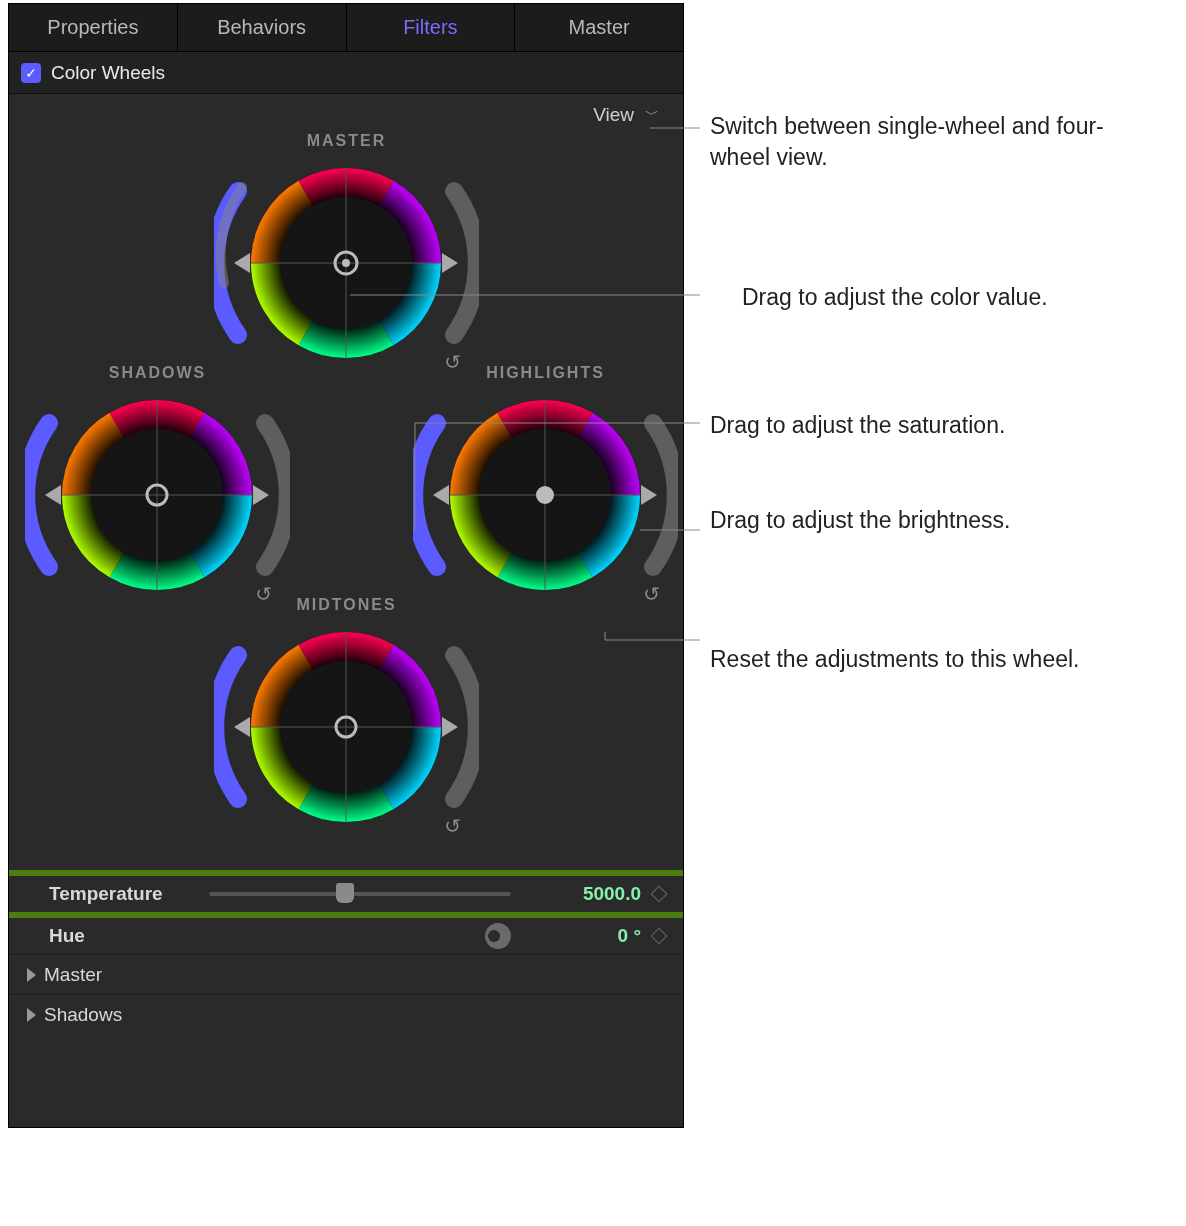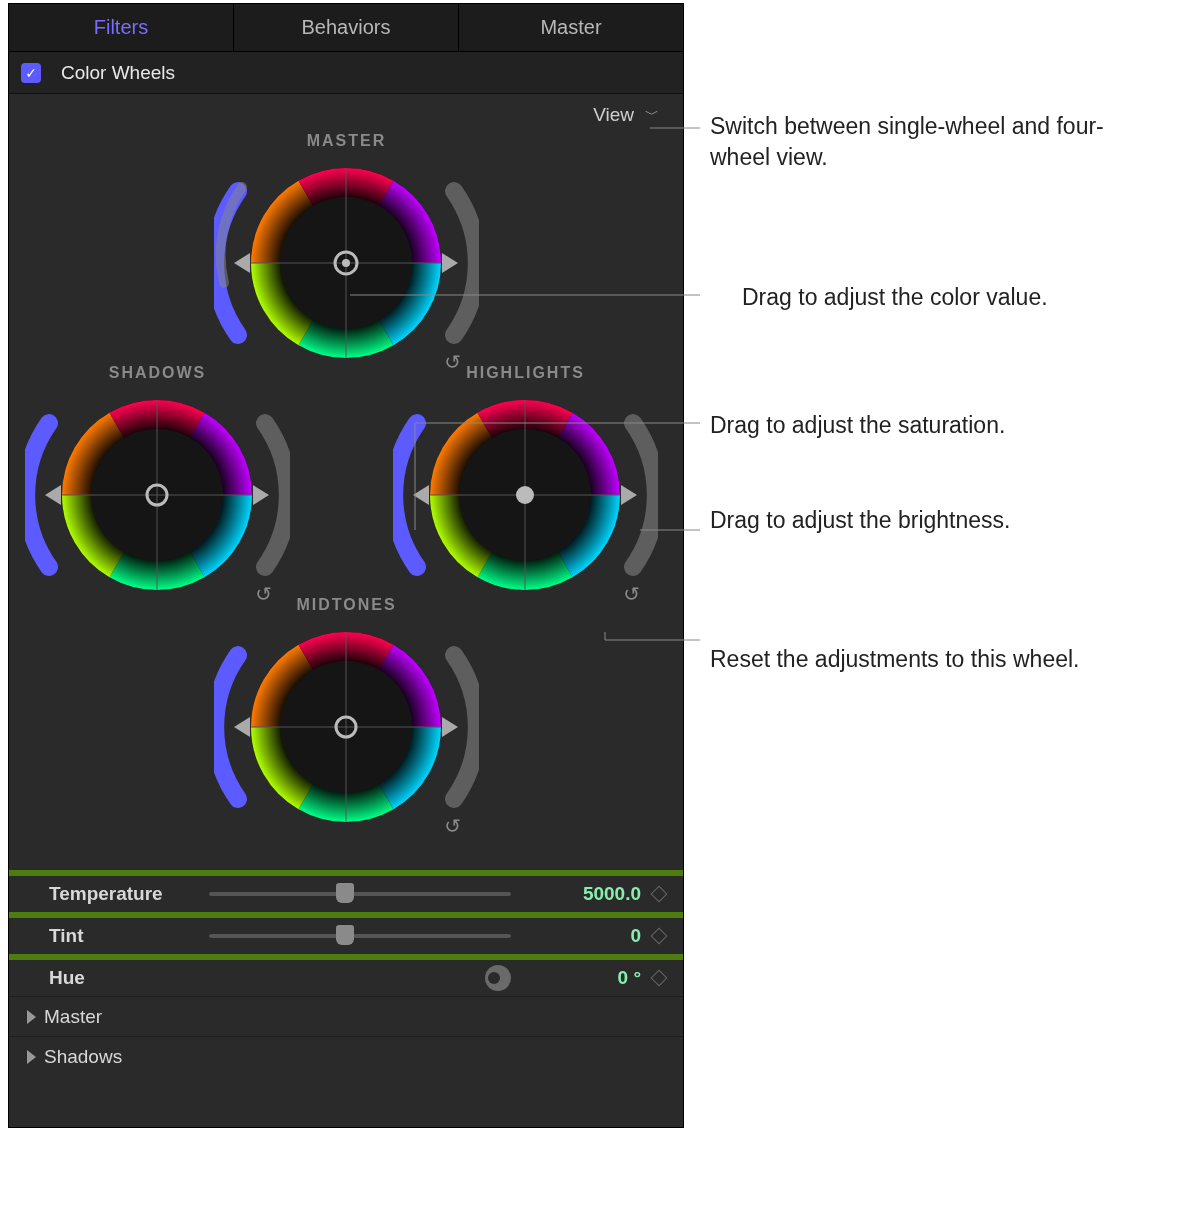--- a/index.html
+++ b/index.html
@@ -51,21 +51,21 @@
     width: 20px; height: 20px;
     border-radius: 4px;
     background: #5b5bff;
     display: flex;
     align-items: center;
     justify-content: center;
     color: #fff;
     font-size: 14px;
     margin-right: 10px;
   }
-  .section-title { color: #e8e8e8; font-size: 19px; margin-left: 10px; }
+  .section-title { color: #e8e8e8; font-size: 19px; }
   .view-row {
     display: flex;
     justify-content: flex-end;
     align-items: center;
     padding: 10px 24px 0 0;
     color: #cfcfcf;
     font-size: 19px;
     gap: 11px;
   }
   .chev { font-size: 14px; color: #999; }
@@ -177,22 +177,23 @@
     stroke-width: 1;
     fill: none;
   }
 </style>
 </head>
 <body>
 
 <div class="panel">
 
   <div class="tabs">
+    <div class="tab">Properties</div>
+    <div class="tab">Behaviors</div>
     <div class="tab active">Filters</div>
-    <div class="tab">Behaviors</div>
     <div class="tab">Master</div>
   </div>
 
   <div class="section-header">
     <div class="checkbox">✓</div>
     <div class="section-title">Color Wheels</div>
   </div>
 
   <div class="view-row">
     <span>View</span>
@@ -262,21 +263,21 @@
           <circle r="10" fill="none" stroke="#bbb" stroke-width="3"></circle>
           <path d="M -108,-72 A 125,125 0 0,0 -108,72" stroke="#5b5bff" stroke-width="18" fill="none" stroke-linecap="round"></path>
           <polygon points="-112,0 -96,-10 -96,10" fill="#aaa"></polygon>
           <path d="M 108,-72 A 125,125 0 0,1 108,72" stroke="#888" stroke-width="18" fill="none" stroke-linecap="round" opacity="0.55"></path>
           <polygon points="112,0 96,-10 96,10" fill="#aaa"></polygon>
         </g>
       </svg>
       <span class="reset-icon">↺</span>
     </div>
 
-    <div class="wheel-block" style="left:384px; top:238px;">
+    <div class="wheel-block" style="left:404px; top:238px;">
       <div class="wheel-label">HIGHLIGHTS</div>
       <svg class="wheel-svg" width="265" height="210" viewBox="0 0 265 210">
         <g transform="translate(132,105)">
           <circle r="95" fill="#111"></circle>
           <g>
             <path d="M0,0 L95,0 A95,95 0 0,1 47.5,82.3 Z" fill="#00d7ff"></path>
             <path d="M0,0 L47.5,82.3 A95,95 0 0,1 -47.5,82.3 Z" fill="#00ff88"></path>
             <path d="M0,0 L-47.5,82.3 A95,95 0 0,1 -95,0 Z" fill="#b0ff00"></path>
             <path d="M0,0 L-95,0 A95,95 0 0,1 -47.5,-82.3 Z" fill="#ff7a00"></path>
             <path d="M0,0 L-47.5,-82.3 A95,95 0 0,1 47.5,-82.3 Z" fill="#ff0050"></path>
@@ -328,28 +329,20 @@
   <div class="params">
     <div class="param-row">
       <div class="param-label">Temperature</div>
       <div class="slider">
         <div class="slider-knob" style="left:42%;"></div>
       </div>
       <div class="param-value">5000.0</div>
       <div class="keyframe-diamond"></div>
     </div>
     <div class="param-row">
-      <div class="param-label">Tint</div>
-      <div class="slider">
-        <div class="slider-knob" style="left:42%;"></div>
-      </div>
-      <div class="param-value">0</div>
-      <div class="keyframe-diamond"></div>
-    </div>
-    <div class="param-row">
       <div class="param-label">Hue</div>
       <div style="flex:1"></div>
       <div class="dial">
           <div class="dial-dot"></div>
         </div>
       <div class="param-value">0 °</div>
       <div class="keyframe-diamond"></div>
     </div>
     <div class="disclosure-row">
       <div class="tri"></div>

